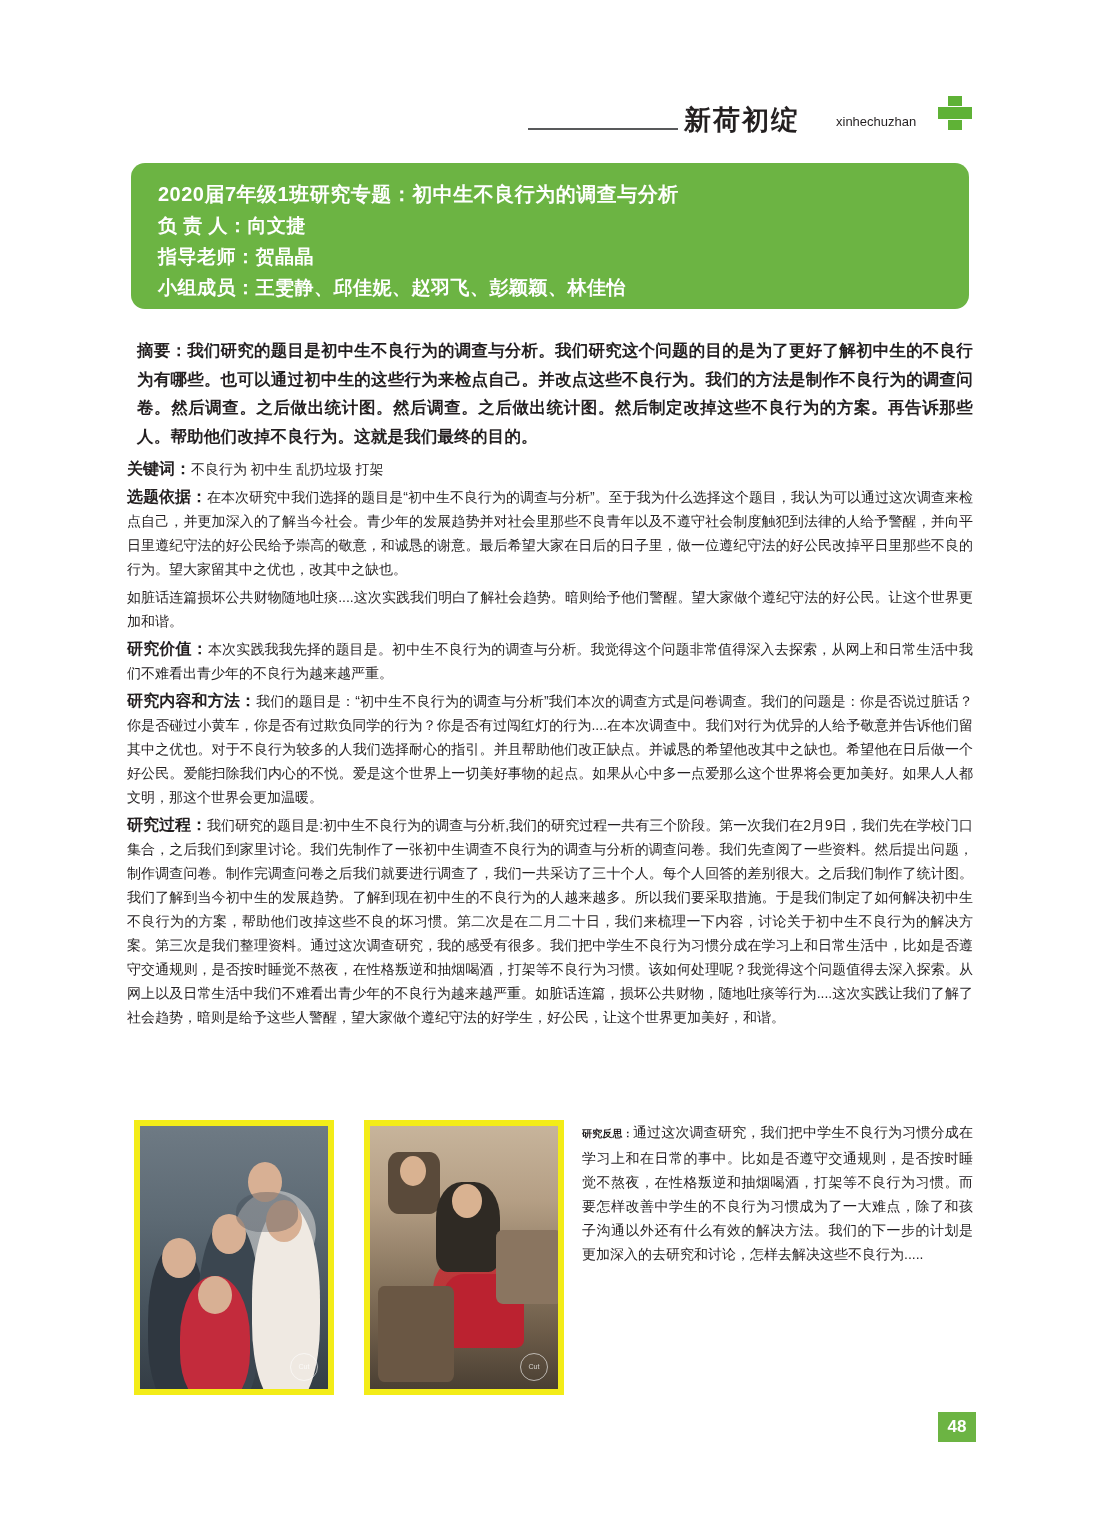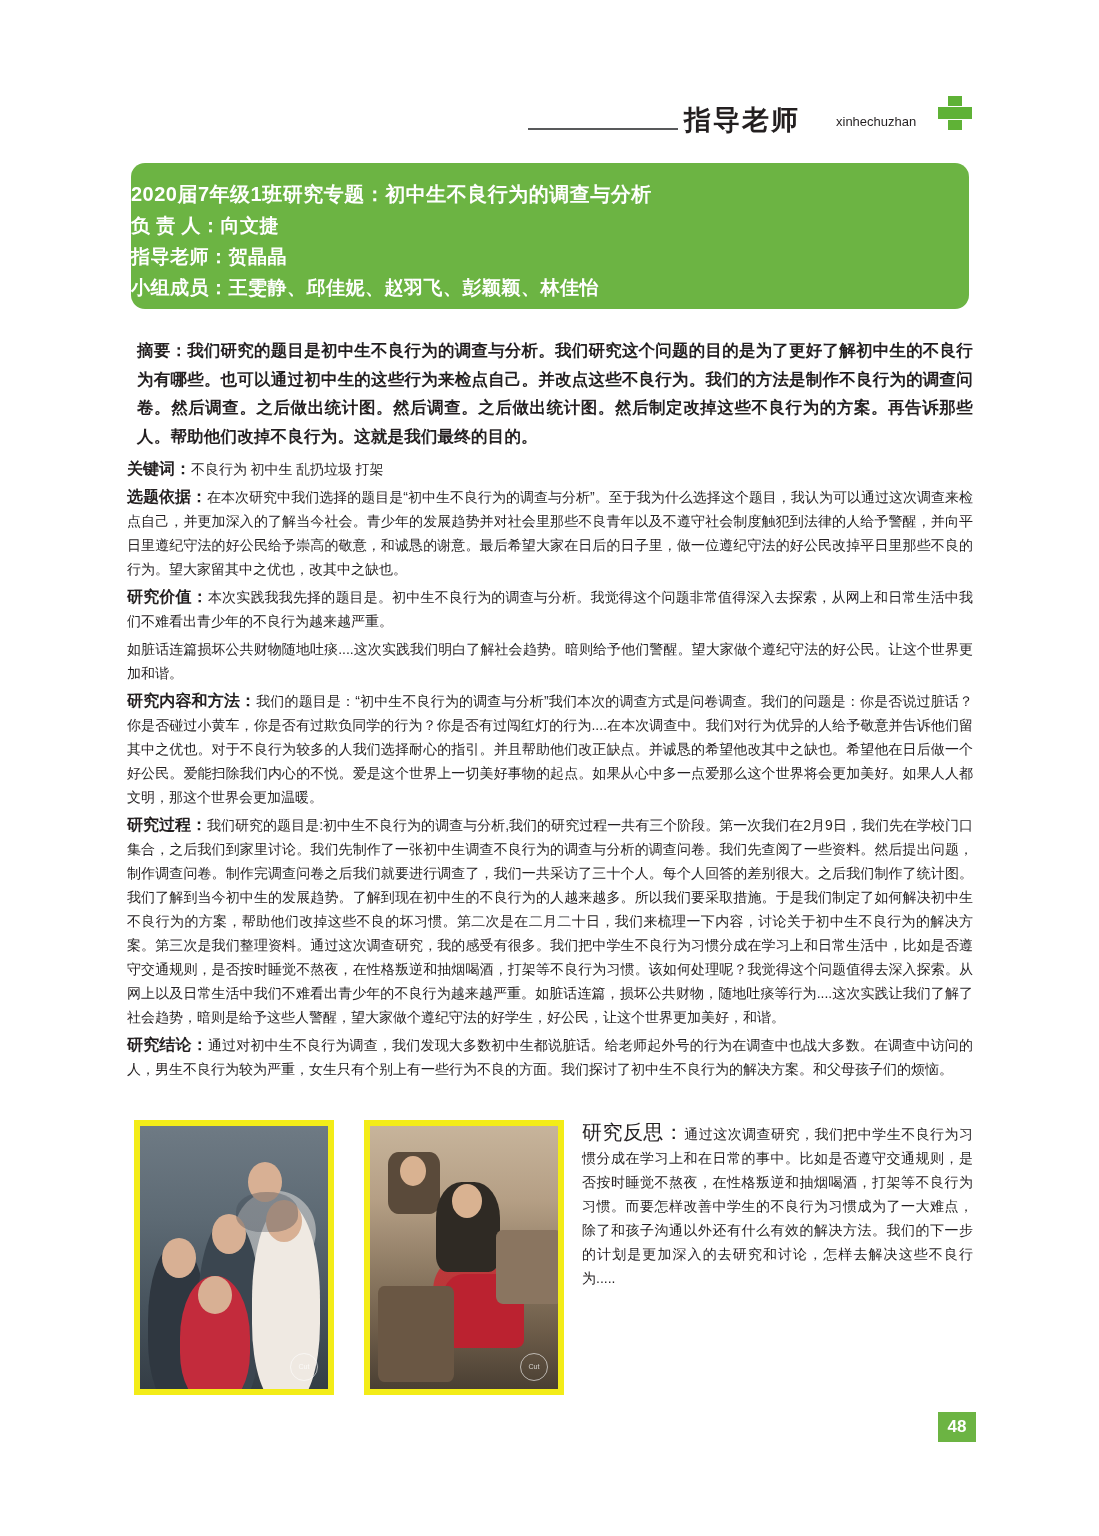--- a/index.html
+++ b/index.html
@@ -76,20 +76,21 @@
     border-radius: 14px;
     color: #ffffff;
     padding: 16px 0 0 0;
     box-sizing: border-box;
   }
   .title-card .line {
     font-size: 19px;
     font-weight: bold;
     letter-spacing: 0.5px;
     line-height: 31px;
+    padding-left: 27px;
     white-space: nowrap;
   }
   .title-card .line.big {
     font-size: 20px;
   }
 
   
   .content {
     position: absolute;
     left: 127px;
@@ -200,22 +201,22 @@
     font-family: Liberation Sans, sans-serif;
   }
 
   .reflect {
     position: absolute;
     left: 455px;
     top: 0px;
     width: 391px;
   }
   .reflect .lbl {
-    font-size: 20px;
-    font-weight: normal;
+    font-size: 10px;
+    font-weight: bold;
   }
   .reflect .body {
     font-size: 14px;
     line-height: 24px;
     text-align: justify;
     text-justify: inter-ideograph;
   }
 
   
   .page-num {
@@ -231,21 +232,21 @@
     text-align: center;
     line-height: 30px;
     margin-top: 8px;
   }
 </style>
 </head>
 <body>
 
 <div class="page-header">
   <div class="header-rule"></div>
-  <div class="header-title">指导老师</div>
+  <div class="header-title">新荷初绽</div>
   <div class="header-pinyin">xinhechuzhan</div>
   <div class="header-mark">
     <span class="sq a"></span>
     <span class="sq b"></span>
     <span class="sq c"></span>
   </div>
 </div>
 
 <div class="title-card">
   <div class="line big">2020届7年级1班研究专题：初中生不良行为的调查与分析</div>
@@ -262,38 +263,35 @@
 
   <div class="kv">
     <span class="lbl">关键词：</span><span class="val">不良行为 初中生 乱扔垃圾 打架</span>
   </div>
 
   <div class="sec">
     <div class="body"><span class="lbl">选题依据：</span><span>在本次研究中我们选择的题目是“初中生不良行为的调查与分析”。至于我为什么选择这个题目，我认为可以通过这次调查来检点自己，并更加深入的了解当今社会。青少年的发展趋势并对社会里那些不良青年以及不遵守社会制度触犯到法律的人给予警醒，并向平日里遵纪守法的好公民给予崇高的敬意，和诚恳的谢意。最后希望大家在日后的日子里，做一位遵纪守法的好公民改掉平日里那些不良的行为。望大家留其中之优也，改其中之缺也。</span></div>
   </div>
 
   <div class="sec">
+    <div class="body"><span>如脏话连篇损坏公共财物随地吐痰....这次实践我们明白了解社会趋势。暗则给予他们警醒。望大家做个遵纪守法的好公民。让这个世界更加和谐。</span></div>
+  </div>
+
+  <div class="sec">
     <div class="body"><span class="lbl">研究价值：</span><span>本次实践我我先择的题目是。初中生不良行为的调查与分析。我觉得这个问题非常值得深入去探索，从网上和日常生活中我们不难看出青少年的不良行为越来越严重。</span></div>
   </div>
 
   <div class="sec">
-    <div class="body"><span>如脏话连篇损坏公共财物随地吐痰....这次实践我们明白了解社会趋势。暗则给予他们警醒。望大家做个遵纪守法的好公民。让这个世界更加和谐。</span></div>
-  </div>
-
-  <div class="sec">
     <div class="body"><span class="lbl">研究内容和方法：</span><span>我们的题目是：“初中生不良行为的调查与分析”我们本次的调查方式是问卷调查。我们的问题是：你是否说过脏话？你是否碰过小黄车，你是否有过欺负同学的行为？你是否有过闯红灯的行为....在本次调查中。我们对行为优异的人给予敬意并告诉他们留其中之优也。对于不良行为较多的人我们选择耐心的指引。并且帮助他们改正缺点。并诚恳的希望他改其中之缺也。希望他在日后做一个好公民。爱能扫除我们内心的不悦。爱是这个世界上一切美好事物的起点。如果从心中多一点爱那么这个世界将会更加美好。如果人人都文明，那这个世界会更加温暖。</span></div>
   </div>
 
   <div class="sec">
     <div class="body"><span class="lbl">研究过程：</span><span>我们研究的题目是:初中生不良行为的调查与分析,我们的研究过程一共有三个阶段。第一次我们在2月9日，我们先在学校门口集合，之后我们到家里讨论。我们先制作了一张初中生调查不良行为的调查与分析的调查问卷。我们先查阅了一些资料。然后提出问题，制作调查问卷。制作完调查问卷之后我们就要进行调查了，我们一共采访了三十个人。每个人回答的差别很大。之后我们制作了统计图。我们了解到当今初中生的发展趋势。了解到现在初中生的不良行为的人越来越多。所以我们要采取措施。于是我们制定了如何解决初中生不良行为的方案，帮助他们改掉这些不良的坏习惯。第二次是在二月二十日，我们来梳理一下内容，讨论关于初中生不良行为的解决方案。第三次是我们整理资料。通过这次调查研究，我的感受有很多。我们把中学生不良行为习惯分成在学习上和日常生活中，比如是否遵守交通规则，是否按时睡觉不熬夜，在性格叛逆和抽烟喝酒，打架等不良行为习惯。该如何处理呢？我觉得这个问题值得去深入探索。从网上以及日常生活中我们不难看出青少年的不良行为越来越严重。如脏话连篇，损坏公共财物，随地吐痰等行为....这次实践让我们了解了社会趋势，暗则是给予这些人警醒，望大家做个遵纪守法的好学生，好公民，让这个世界更加美好，和谐。</span></div>
   </div>
 
-  <div class="sec">
-    <div class="body"><span class="lbl">研究结论：</span><span>通过对初中生不良行为调查，我们发现大多数初中生都说脏话。给老师起外号的行为在调查中也战大多数。在调查中访问的人，男生不良行为较为严重，女生只有个别上有一些行为不良的方面。我们探讨了初中生不良行为的解决方案。和父母孩子们的烦恼。</span></div>
-  </div>
 
 </div>
 
 <div class="bottom">
 
   <div class="photo p1">
     <div class="ph-inner">
       <div class="fig" style="left:8px;  top:118px; width:58px;  height:160px;"></div>
       <div class="fig" style="left:58px;  top:92px;  width:62px;  height:188px; background:#3b4650;"></div>
       <div class="fig" style="left:112px; top:78px;  width:68px;  height:200px; background:#efe9e2;"></div>

